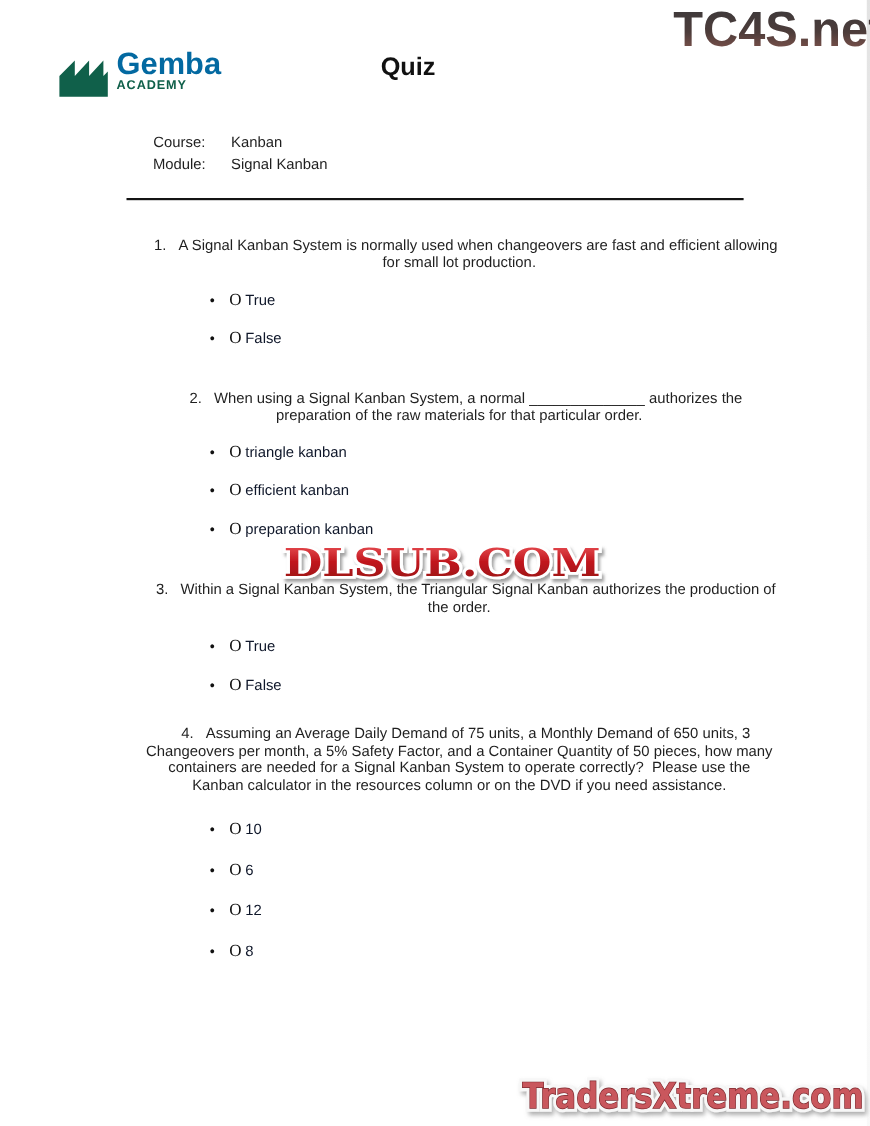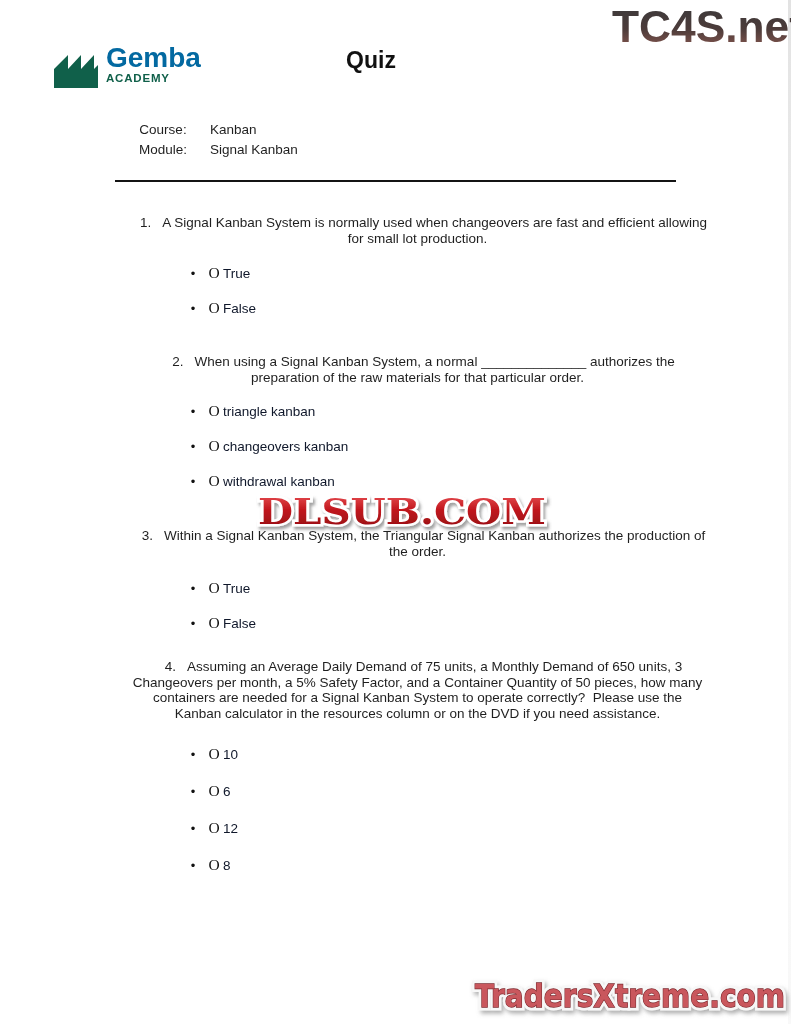--- a/index.html
+++ b/index.html
@@ -133,26 +133,26 @@
   </p>
   <div class="options">
     <div class="option">
       <span class="bullet">•</span>
       <span class="radio">O</span>
       <span class="opt-label">triangle kanban</span>
     </div>
     <div class="option">
       <span class="bullet">•</span>
       <span class="radio">O</span>
-      <span class="opt-label">changeovers kanban</span>
-    </div>
-    <div class="option">
-      <span class="bullet">•</span>
-      <span class="radio">O</span>
-      <span class="opt-label">withdrawal kanban</span>
+      <span class="opt-label">efficient kanban</span>
+    </div>
+    <div class="option">
+      <span class="bullet">•</span>
+      <span class="radio">O</span>
+      <span class="opt-label">preparation kanban</span>
     </div>
   </div>
 </div>
 
 <div class="wm-middle">
   <svg width="304" height="50" viewBox="0 0 304 50">
     <defs>
       <linearGradient id="dlgrad" x1="0" y1="0" x2="0" y2="1">
         <stop offset="0%" stop-color="#ee575b"></stop>
         <stop offset="45%" stop-color="#c2181f"></stop>

